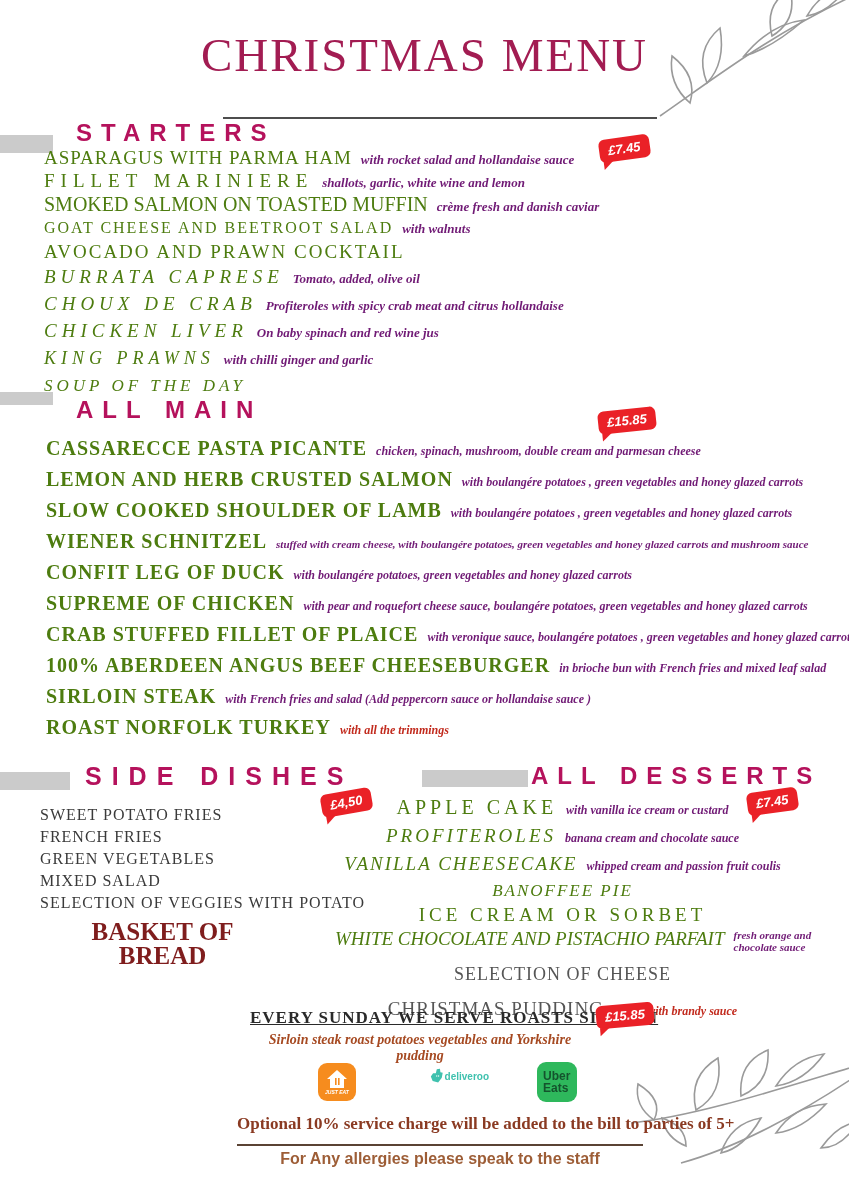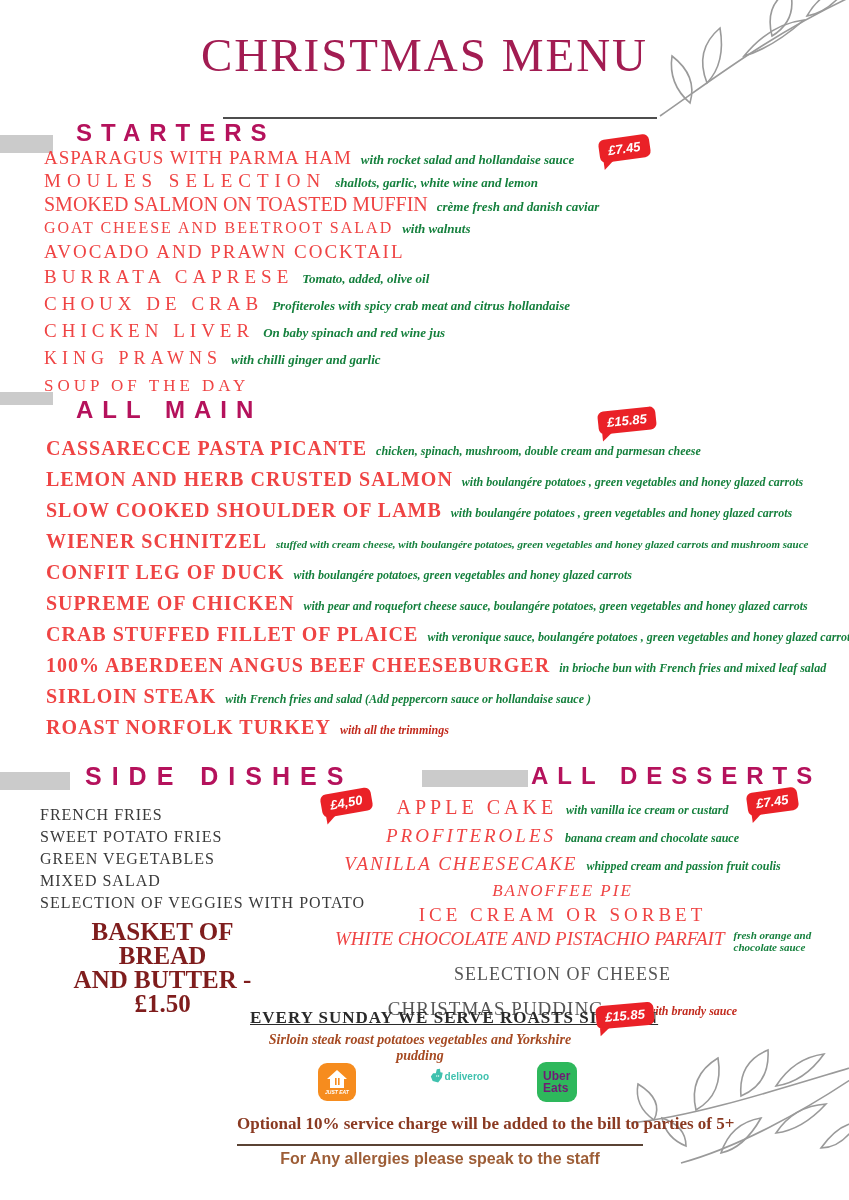--- a/index.html
+++ b/index.html
@@ -26,30 +26,30 @@
     font-family:"Liberation Sans",sans-serif;font-weight:700;font-style:italic;
     font-size:13px;padding:4px 9px;display:inline-block;position:absolute;
   }
   .badge::after{
     content:"";position:absolute;left:3px;bottom:-7px;width:0;height:0;
     border-left:10px solid #EA2127;border-bottom:8px solid transparent;
   }
   
   ul.menu{list-style:none;margin:0;padding:0;}
   ul.menu li{white-space:nowrap;}
-  .dish{color:#ef4444;}
+  .dish{color:#4d7c0f;}
   .desc{
-    font-style:italic;font-weight:700;color:#15803d;font-size:13px;
+    font-style:italic;font-weight:700;color:#701a75;font-size:13px;
     margin-left:9px;letter-spacing:0;
   }
   .desc.red{color:#C22B1E;}
   
   .starters-list li{height:23px;font-size:19px;}
   .starters-list li.tall{height:27px;}
-  .starters-list .it{letter-spacing:5px;}
+  .starters-list .it{font-style:italic;letter-spacing:5px;}
   .sp6{letter-spacing:6px;}
   .sp2{letter-spacing:2px;}
   .sp1{letter-spacing:1px;}
   
   .mains-list li{height:24px;margin-bottom:7px;}
   .mains-list .dish{font-weight:700;font-size:20px;letter-spacing:1px;}
   .mains-list .desc{font-size:12px;}
   
   .sides-list li{height:22px;font-size:16px;letter-spacing:1px;color:#3a3a3a;}
   .bread{
@@ -92,21 +92,21 @@
   .deliveroo{display:flex;flex-direction:row;align-items:center;width:60px;margin-left:24px;}
   .deliveroo .dv-label{
     color:#3FC1AE;font-family:"Liberation Sans",sans-serif;font-weight:700;font-size:10px;
   }
   .ubereats{
     width:40px;height:40px;background:#2EB85C;border-radius:9px;
     display:flex;flex-direction:column;align-items:flex-start;justify-content:center;
     padding-left:6px;box-sizing:border-box;
   }
   .ubereats span{
-    color:#701a75;font-family:"Liberation Sans",sans-serif;font-weight:700;
+    color:#14532d;font-family:"Liberation Sans",sans-serif;font-weight:700;
     font-size:12px;line-height:12px;
   }
   .leaf{stroke:#9a9a9a;fill:none;stroke-width:1.6;}
 </style>
 </head>
 <body>
 
 <svg class="abs" style="top:-12px;right:-18px;" width="215" height="135" viewBox="0 0 215 135">
   <path class="leaf" d="M8,128 C60,92 120,45 205,6"></path>
   <path class="leaf" d="M55,95 Q42,62 68,40 Q74,75 55,95 Z"></path>
@@ -133,21 +133,21 @@
 
 <div class="abs topline" style="top:117px;left:223px;width:434px;"></div>
 <div class="abs graybar" style="top:135px;left:0;width:53px;height:18px;"></div>
 <div class="abs sec-head" style="top:119px;left:76px;">STARTERS</div>
 <div class="badge" style="top:137px;left:599px;transform:rotate(-8deg);">
   <span>£7.45</span>
 </div>
 
 <ul class="abs menu starters-list" style="top:147px;left:44px;width:610px;">
   <li><span class="dish sp1">ASPARAGUS WITH PARMA HAM</span><span class="desc">with rocket salad and hollandaise sauce</span></li>
-  <li><span class="dish sp6">MOULES SELECTION</span><span class="desc">shallots, garlic, white wine and lemon</span></li>
+  <li><span class="dish sp6">FILLET MARINIERE</span><span class="desc">shallots, garlic, white wine and lemon</span></li>
   <li><span class="dish" style="font-size:20px;margin-top:22px;">SMOKED SALMON ON TOASTED MUFFIN</span><span class="desc">crème fresh and danish caviar</span></li>
   <li style="height:25px;"><span class="dish sp2" style="font-size:16px;">GOAT CHEESE AND BEETROOT SALAD</span><span class="desc">with walnuts</span></li>
   <li style="height:25px;"><span class="dish sp2">AVOCADO AND PRAWN COCKTAIL</span></li>
   <li class="tall"><span class="dish it">BURRATA CAPRESE</span><span class="desc">Tomato, added, olive oil</span></li>
   <li class="tall"><span class="dish it">CHOUX DE CRAB</span><span class="desc">Profiteroles with spicy crab meat and citrus hollandaise</span></li>
   <li class="tall"><span class="dish it">CHICKEN LIVER</span><span class="desc">On baby spinach and red wine jus</span></li>
   <li class="tall"><span class="dish it" style="font-size:18px;">KING PRAWNS</span><span class="desc">with chilli ginger and garlic</span></li>
   <li><span class="dish it" style="font-size:17px;letter-spacing:4px;">SOUP OF THE DAY</span></li>
 </ul>
 
@@ -169,29 +169,28 @@
   <li><span class="dish sp2">SIRLOIN STEAK</span><span class="desc">with French fries and salad  (Add peppercorn sauce or hollandaise sauce )</span></li>
   <li><span class="dish">ROAST NORFOLK TURKEY</span><span class="desc red">with all the trimmings</span></li>
 </ul>
 
 <div class="abs graybar" style="top:772px;left:0;width:70px;height:18px;"></div>
 <div class="abs sec-head" style="top:762px;left:85px;font-size:25px;letter-spacing:10px;">SIDE DISHES</div>
 <div class="badge" style="top:791px;left:321px;transform:rotate(-10deg);">
   <span>£4,50</span>
 </div>
 <ul class="abs menu sides-list" style="top:806px;left:40px;">
+  <li><span>SWEET POTATO FRIES</span></li>
   <li><span>FRENCH FRIES</span></li>
-  <li><span>SWEET POTATO FRIES</span></li>
   <li><span>GREEN VEGETABLES</span></li>
   <li><span>MIXED SALAD</span></li>
   <li><span>SELECTION OF VEGGIES WITH POTATO</span></li>
 </ul>
 <div class="abs bread" style="top:920px;left:55px;width:215px;">
   <div>BASKET OF BREAD</div>
-  <div>AND BUTTER - £1.50</div>
 </div>
 
 <div class="abs graybar" style="top:770px;left:422px;width:106px;height:17px;"></div>
 <div class="abs sec-head" style="top:762px;left:531px;">ALL DESSERTS</div>
 <div class="badge" style="top:790px;left:747px;transform:rotate(-8deg);">
   <span>£7.45</span>
 </div>
 <ul class="abs menu desserts-list" style="top:795px;left:335px;width:455px;">
   <li><span class="dish" style="letter-spacing:4px;font-size:20px;">APPLE CAKE</span><span class="desc">with vanilla ice cream or custard</span></li>
   <li><span class="dish it" style="letter-spacing:3px;margin-top:16px;">PROFITEROLES</span><span class="desc">banana cream and chocolate sauce</span></li>

